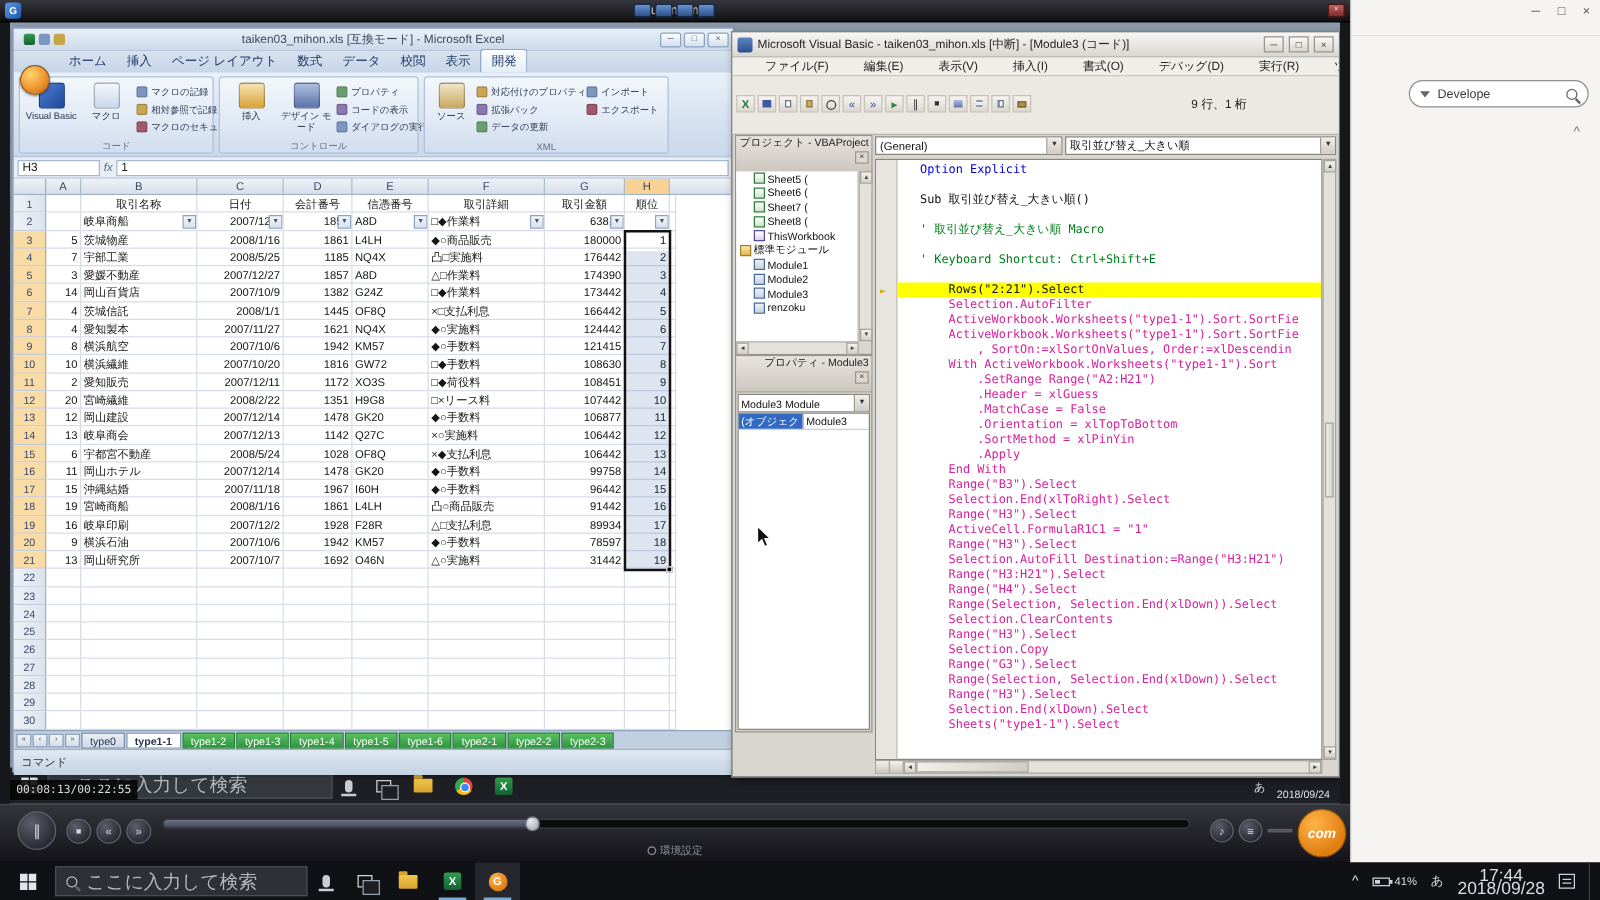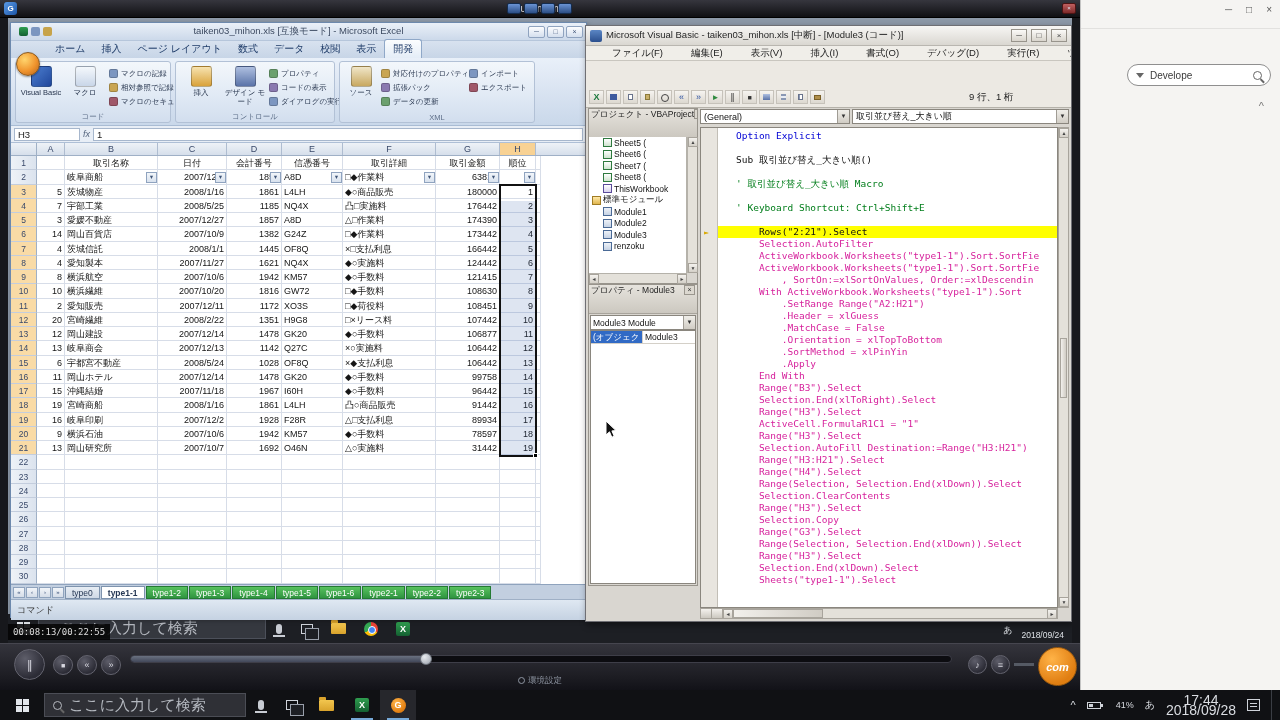--- a/index.html
+++ b/index.html
@@ -113,40 +113,40 @@
 
 
 .vb{position:absolute;left:577px;top:7px;width:487px;height:597px;background:#d9d6d0;border:1px solid #6f6f74;box-shadow:2px 3px 7px rgba(0,0,0,.45);}
 .vb-title{height:20px;background:linear-gradient(#f7f6f4,#dad7d1);border-bottom:1px solid #b9b6b0;display:flex;align-items:center;padding:0 4px;gap:4px;}
 .vb-title .ic{width:12px;height:12px;background:linear-gradient(#5b86c4,#2b4f8e);border-radius:2px;flex:none;}
 .vb-title .t{flex:1;font-size:9.5px;color:#262626;white-space:nowrap;overflow:hidden;}
 .vbwb{width:16px;height:13px;border:1px solid #98948c;background:linear-gradient(#fbfaf8,#d9d5cd);font-size:8px;line-height:11px;text-align:center;color:#444;flex:none;}
 .vb-menu{height:15px;background:#f0eee9;display:flex;align-items:center;padding-left:3px;border-bottom:1px solid #c9c6bf;overflow:hidden;}
 .vb-menu span{font-size:9.5px;color:#222;padding:0 5px;white-space:nowrap;margin-left:18px;}
 .vb-tooldock{height:47px;background:#ece9e3;border-bottom:1px solid #b5b2aa;position:relative;}
-.vb-toolbar{position:absolute;left:3px;bottom:3px;display:flex;gap:16px;align-items:center;}
+.vb-toolbar{position:absolute;left:3px;bottom:17px;display:flex;gap:0;align-items:center;}
 .tbi{width:15px;height:14px;border:1px solid #c6c2ba;background:linear-gradient(#f6f4f0,#dcd8d0);position:relative;flex:none;}
 .tbi::after{position:absolute;left:0;right:0;top:0;bottom:0;text-align:center;}
 .i-xl::after{content:"X";color:#1d7a3e;font-weight:bold;font-size:9px;line-height:13px;}
 .i-save::after{content:"";position:absolute;inset:3px;background:#3d5a9e;}
 .i-copy::after{content:"";position:absolute;inset:3px 4px;background:#fff;border:1px solid #69738c;}
 .i-paste::after{content:"";position:absolute;inset:3px 4px;background:#c9b06a;border:1px solid #8c7a3a;}
 .i-find::after{content:"";position:absolute;left:3px;top:3px;width:6px;height:6px;border:1.5px solid #444;border-radius:50%;}
 .i-undo::after{content:"«";color:#2b50a0;font-size:9px;line-height:12px;}
 .i-redo::after{content:"»";color:#2b50a0;font-size:9px;line-height:12px;}
 .i-run::after{content:"►";color:#2d8a3e;font-size:8px;line-height:13px;}
 .i-break::after{content:"∥";color:#333;font-size:9px;line-height:13px;}
 .i-reset::after{content:"■";color:#333;font-size:7px;line-height:13px;}
 .i-design::after{content:"";position:absolute;inset:3px;background:linear-gradient(#aebfe0,#5a73a8);}
 .i-proj::after{content:"";position:absolute;inset:3px 4px;background:repeating-linear-gradient(#8a98b4 0 2px,#e8ecf4 2px 4px);}
 .i-props::after{content:"";position:absolute;inset:3px 4px;background:linear-gradient(90deg,#8a98b4 40%,#fff 40%);border:1px solid #69738c;}
 .i-tbx::after{content:"";position:absolute;inset:4px 3px 3px;background:#b08f4a;border:1px solid #7a6028;}
 .tstat{font-size:9.5px;color:#222;margin-left:128px;white-space:nowrap;}
 .panel{position:absolute;left:2px;width:110px;background:#d9d6d0;border:1px solid #98948c;}
-.phead{height:29px;background:linear-gradient(#e6e3dd,#ccc8c0);border-bottom:1px solid #a8a49c;display:flex;align-items:flex-start;font-size:8.5px;color:#222;padding:0 2px;white-space:nowrap;overflow:hidden;}
+.phead{height:29px;background:linear-gradient(#e6e3dd,#ccc8c0);border-bottom:1px solid #a8a49c;display:flex;align-items:flex-end;font-size:8.5px;color:#222;padding:0 2px;white-space:nowrap;overflow:hidden;flex-direction:column;}
 .phead .x{margin-left:auto;width:11px;height:10px;border:1px solid #9a968e;background:#dcd8d0;font-size:7px;line-height:8px;text-align:center;color:#333;flex:none;}
 .ptool{height:15px;background:#e8e5df;border-bottom:1px solid #b5b2aa;display:flex;gap:2px;padding:1px 2px;}
 .ptool i{width:13px;height:12px;border:1px solid #c0bcb4;background:linear-gradient(#f4f2ee,#d8d4cc);display:block;}
 .ptree{position:absolute;left:0;top:28px;right:10px;bottom:10px;background:#fff;border-right:1px solid #b5b2aa;overflow:hidden;}
 .pitem{display:flex;align-items:center;gap:2px;height:11.5px;font-size:8.5px;color:#111;white-space:nowrap;overflow:hidden;padding-left:3px;}
 .pitem.ind1{padding-left:14px;}
 .pico{width:9px;height:9px;flex:none;}
 .ico-sheet{background:linear-gradient(#fff,#cfe3cf);border:1px solid #2f7a3f;}
 .ico-book{background:linear-gradient(#fff,#d8d2ec);border:1px solid #5a4a9a;}
 .ico-folder{background:linear-gradient(#ffe9a8,#e0b54e);border:1px solid #a07c24;}
@@ -198,21 +198,21 @@
 #tb{position:absolute;left:0;top:690px;width:1280px;height:30px;background:#101114;display:flex;align-items:center;z-index:10;}
 #tb .start{width:44px;height:30px;display:flex;align-items:center;justify-content:center;}
 #tb .tsearch{width:202px;height:24px;background:#2f3036;border:1px solid #4b4d55;display:flex;align-items:center;gap:7px;padding:0 8px;}
 .micbtn,.tvbtn,.ticon{height:30px;display:flex;align-items:center;justify-content:center;}
 .micbtn{width:30px;}.tvbtn{width:32px;}
 .ticon{width:36px;position:relative;}
 .ticon.run::after{content:"";position:absolute;bottom:0;left:7px;right:7px;height:2px;background:#76a9d8;}
 .ticon.active{background:#26272c;}
 .gomico{width:15px;height:15px;border-radius:50%;background:radial-gradient(circle at 35% 30%,#ffb347,#e07e12 70%);color:#fff;font-size:9px;font-weight:bold;text-align:center;line-height:15px;}
 #tb .tray{margin-left:auto;display:flex;align-items:center;gap:11px;padding-right:4px;color:#dadde2;}
-.batt{display:flex;align-items:center;gap:15px;}
+.batt{display:flex;align-items:center;gap:4px;}
 .battico{width:14px;height:7px;border:1px solid #cfd3d9;position:relative;}
 .battico::after{content:"";position:absolute;right:-3px;top:1px;width:2px;height:3px;background:#cfd3d9;}
 .battico i{position:absolute;left:1px;top:1px;bottom:1px;width:4px;background:#cfd3d9;display:block;}
 .clock{text-align:center;font-size:14px;line-height:10.5px;}
 .notif{width:13px;height:12px;border:1px solid #cfd3d9;position:relative;}
 .notif::after{content:"";position:absolute;left:2px;top:3px;right:2px;height:1px;background:#cfd3d9;box-shadow:0 3px 0 #cfd3d9;}
 .sliver{width:5px;height:30px;border-left:1px solid #3a3d44;}
 
 
 #cursor{position:absolute;left:605px;top:420px;z-index:50;}

